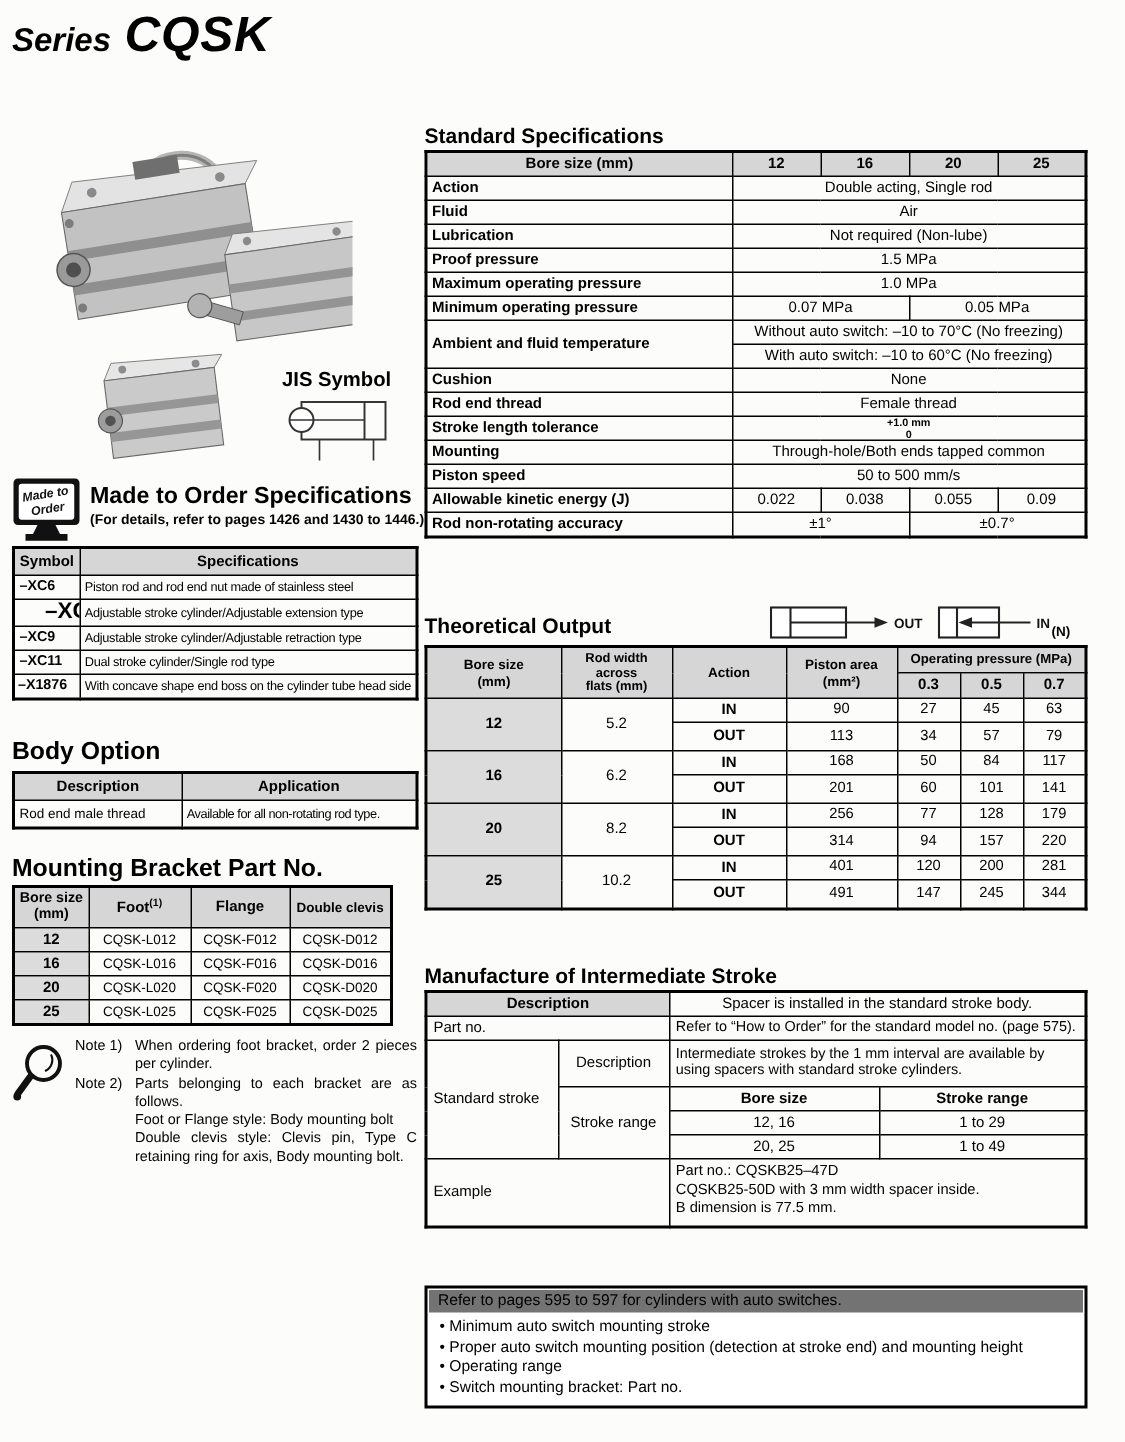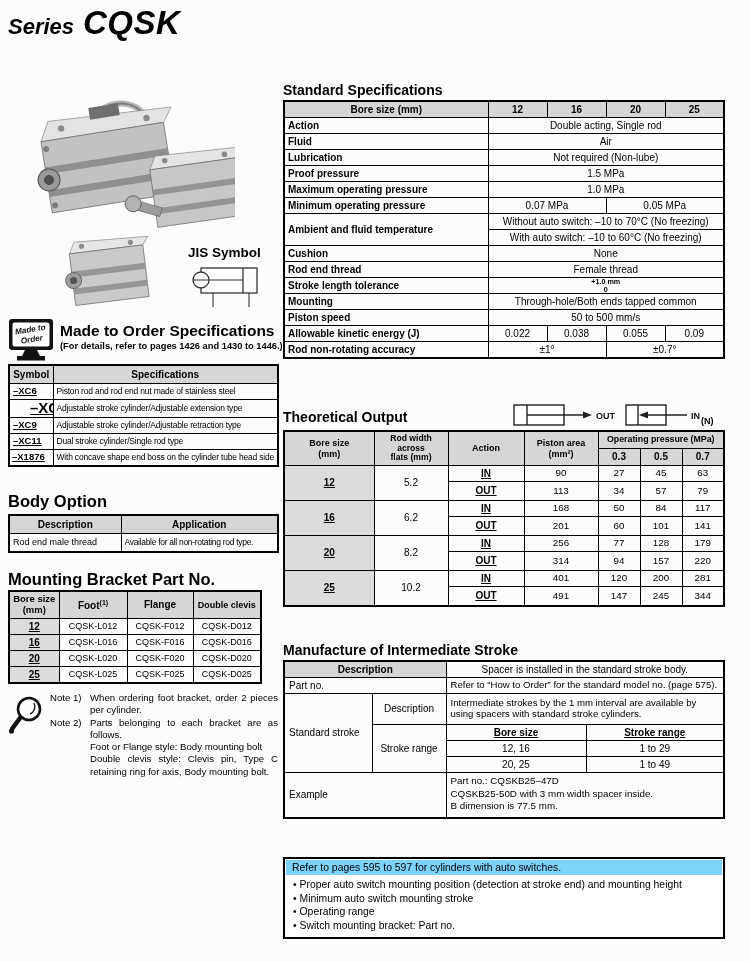--- a/index.html
+++ b/index.html
@@ -13,35 +13,35 @@
   .sec-h{font-weight:bold;font-size:13.5px;white-space:nowrap;}
   .sec-h-lg{font-weight:bold;font-size:16.5px;white-space:nowrap;}
   .sub-h{font-weight:bold;font-size:9.3px;white-space:nowrap;}
   
   table.spec{border-collapse:collapse;border:2px solid #000;table-layout:fixed;font-size:10px;}
   table.spec td{border:1px solid #000;padding:0 3px;height:15px;line-height:1.12;overflow:hidden;vertical-align:middle;}
   .hdr{background:#d6d6d6;font-weight:bold;text-align:center;}
   .gray{background:#dcdcdc;}
   .lbl{font-weight:bold;padding-left:5px;}
   .ctr{text-align:center;}
-  .bold{font-weight:bold;text-decoration:underline;}
+  .bold{font-weight:bold;}
   .nowrap{white-space:nowrap;}
   .fs85{font-size:8.5px;letter-spacing:-.2px;white-space:nowrap;}
   .fs9{font-size:9px;}
   .tol{display:inline-block;text-align:center;font-size:7.2px;font-weight:bold;line-height:1.05;vertical-align:middle;}
   sup.foot-sup{font-size:7px;vertical-align:super;}
   
   .notes{font-size:9.6px;line-height:1.28;}
   .note-row{display:flex;}
   .note-lbl{width:40px;flex:0 0 40px;white-space:nowrap;}
   .note-txt{flex:1;text-align:justify;}
   .note-cont{margin-left:40px;text-align:justify;}
   
   .asw-box{border:2px solid #000;width:438px;background:#fff;}
-  .asw-header{background:#7dd3fc;margin:1px;padding:2px 6px;font-size:10.4px;}
+  .asw-header{background:#737373;margin:1px;padding:2px 6px;font-size:10.4px;}
   .asw-list{list-style:none;margin:4px 0 6px 0;padding:0 8px;font-size:10.4px;}
   .asw-list li{margin:2.5px 0;}
   .asw-list li::before{content:"• ";}
   td.valcell{font-size:9.8px;}
 </style>
 </head>
 <body>
 
 <div class="abs" style="left:8px;top:0;width:270px;height:961px;">
 
@@ -486,19 +486,19 @@
             <div>B dimension is 77.5 mm.</div>
           </td>
       </tr>
     </tbody>
   </table>
 
   <div class="abs asw-box" style="left:0;top:845px;">
     <div class="asw-header">Refer to pages 595 to 597 for cylinders with auto switches.</div>
     <ul class="asw-list">
 
-    <li>Proper auto switch mounting position (detection at stroke end) and mounting height</li>
-        <li>Minimum auto switch mounting stroke</li>
+    <li>Minimum auto switch mounting stroke</li>
+        <li>Proper auto switch mounting position (detection at stroke end) and mounting height</li>
         <li>Operating range</li>
         <li>Switch mounting bracket: Part no.</li>
       </ul>
   </div>
 </div>
 
 </body></html>

